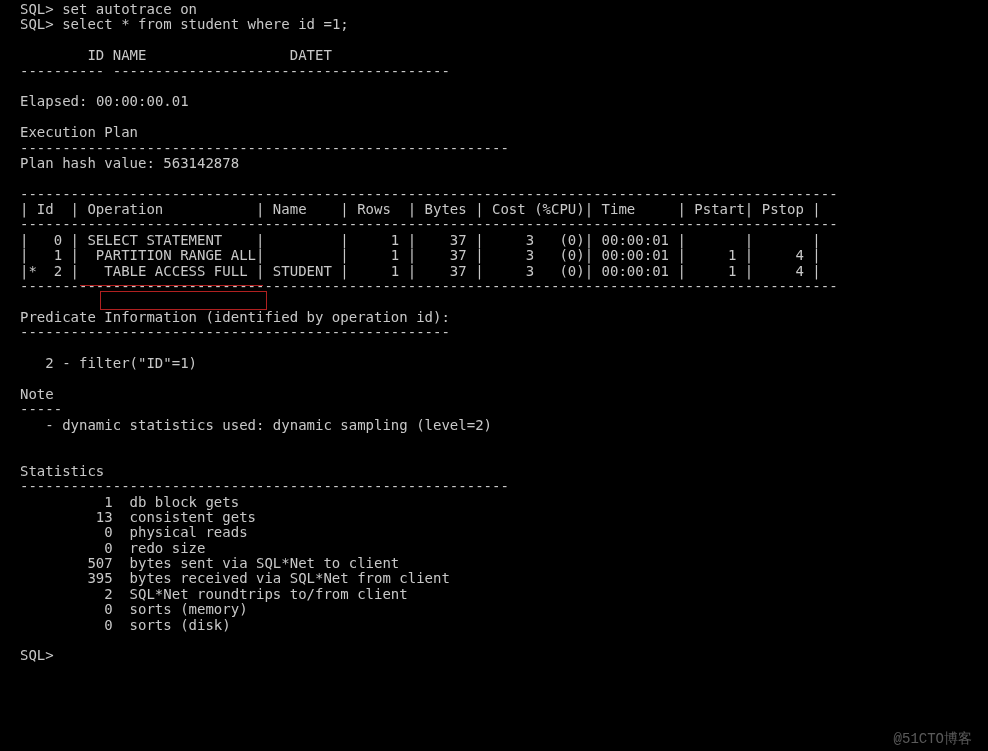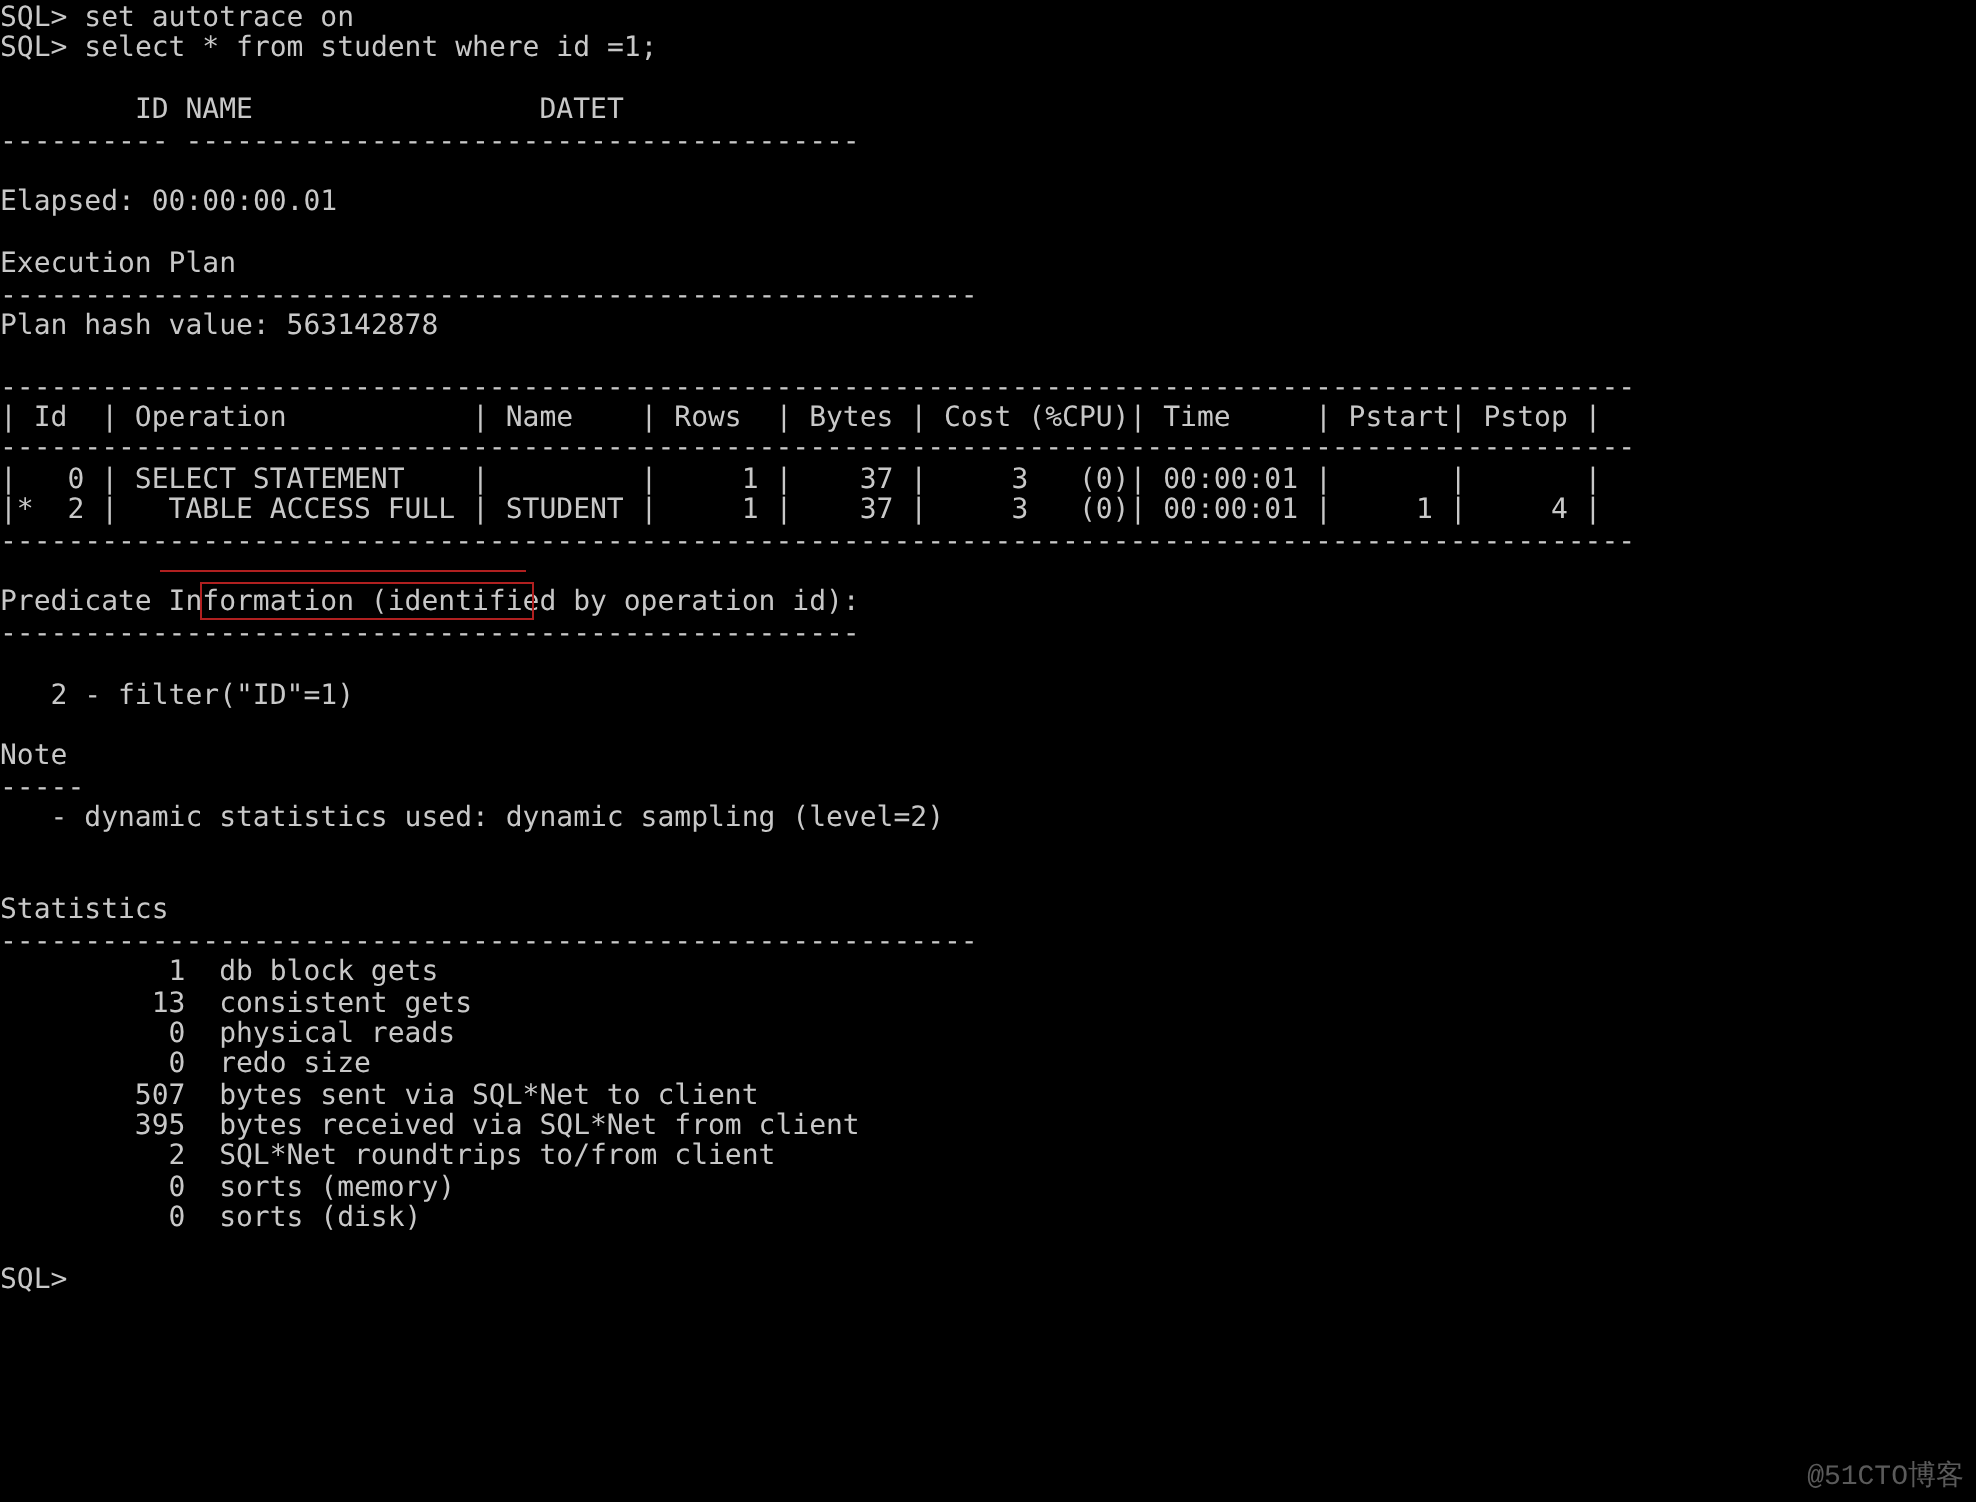--- a/index.html
+++ b/index.html
@@ -1,20 +1,20 @@
 <!DOCTYPE html>
 <html><head>
 <meta charset="utf-8">
 <style>
 html,body{margin:0;padding:0;background:#000;color:#c8c8c8;font-family:Consolas,"Courier New",monospace;font-size:14px;line-height:1.1;width:988px;height:751px;overflow:hidden}
 pre{margin:0;white-space:pre}
-.term{padding:2px 0 0 0;position:relative}
+.term{padding:2px 0 0 20px;position:relative}
 .box1{position:absolute;border:1px solid #b02020;pointer-events:none}
 .strike{position:absolute;height:0;border-top:1px solid #b02020;pointer-events:none}
-.wm{position:absolute;right:6px;bottom:4px;color:rgba(200,200,200,.45);font-size:14px}
+.wm{position:absolute;right:16px;bottom:4px;color:rgba(200,200,200,.45);font-size:14px}
 </style>
 </head>
 <body>
 
 <div class="term">
 <pre><span>SQL&gt;</span> <span>set autotrace on</span></pre>
 <pre><span>SQL&gt;</span> <span>select * from student where id =1;</span></pre>
 <pre> </pre>
 <pre>        <span>ID</span> <span>NAME</span>                 <span>DATET</span></pre>
 <pre>---------- ----------------------------------------</pre>
@@ -22,20 +22,21 @@
 <pre><span>Elapsed:</span> <span>00:00:00.01</span></pre>
 <pre> </pre>
 <pre>Execution Plan</pre>
 <pre>----------------------------------------------------------</pre>
 <pre><span>Plan hash value:</span> <span>563142878</span></pre>
 <pre> </pre>
 <pre>-------------------------------------------------------------------------------------------------</pre>
 <pre>| Id  | Operation           | Name    | Rows  | Bytes | Cost (%CPU)| Time     | Pstart| Pstop |</pre>
 <pre>-------------------------------------------------------------------------------------------------</pre>
 <pre>|   0 | SELECT STATEMENT    |         |     1 |    37 |     3   (0)| 00:00:01 |       |       |</pre>
+<pre>|   1 |  PARTITION RANGE ALL|         |     1 |    37 |     3   (0)| 00:00:01 |     1 |     4 |</pre>
 <pre>|*  2 |   TABLE ACCESS FULL | STUDENT |     1 |    37 |     3   (0)| 00:00:01 |     1 |     4 |</pre>
 <pre>-------------------------------------------------------------------------------------------------</pre>
 <pre> </pre>
 <pre>Predicate Information (identified by operation id):</pre>
 <pre>---------------------------------------------------</pre>
 <pre> </pre>
 <pre>   2 - filter("ID"=1)</pre>
 <pre> </pre>
 <pre>Note</pre>
 <pre>-----</pre>

